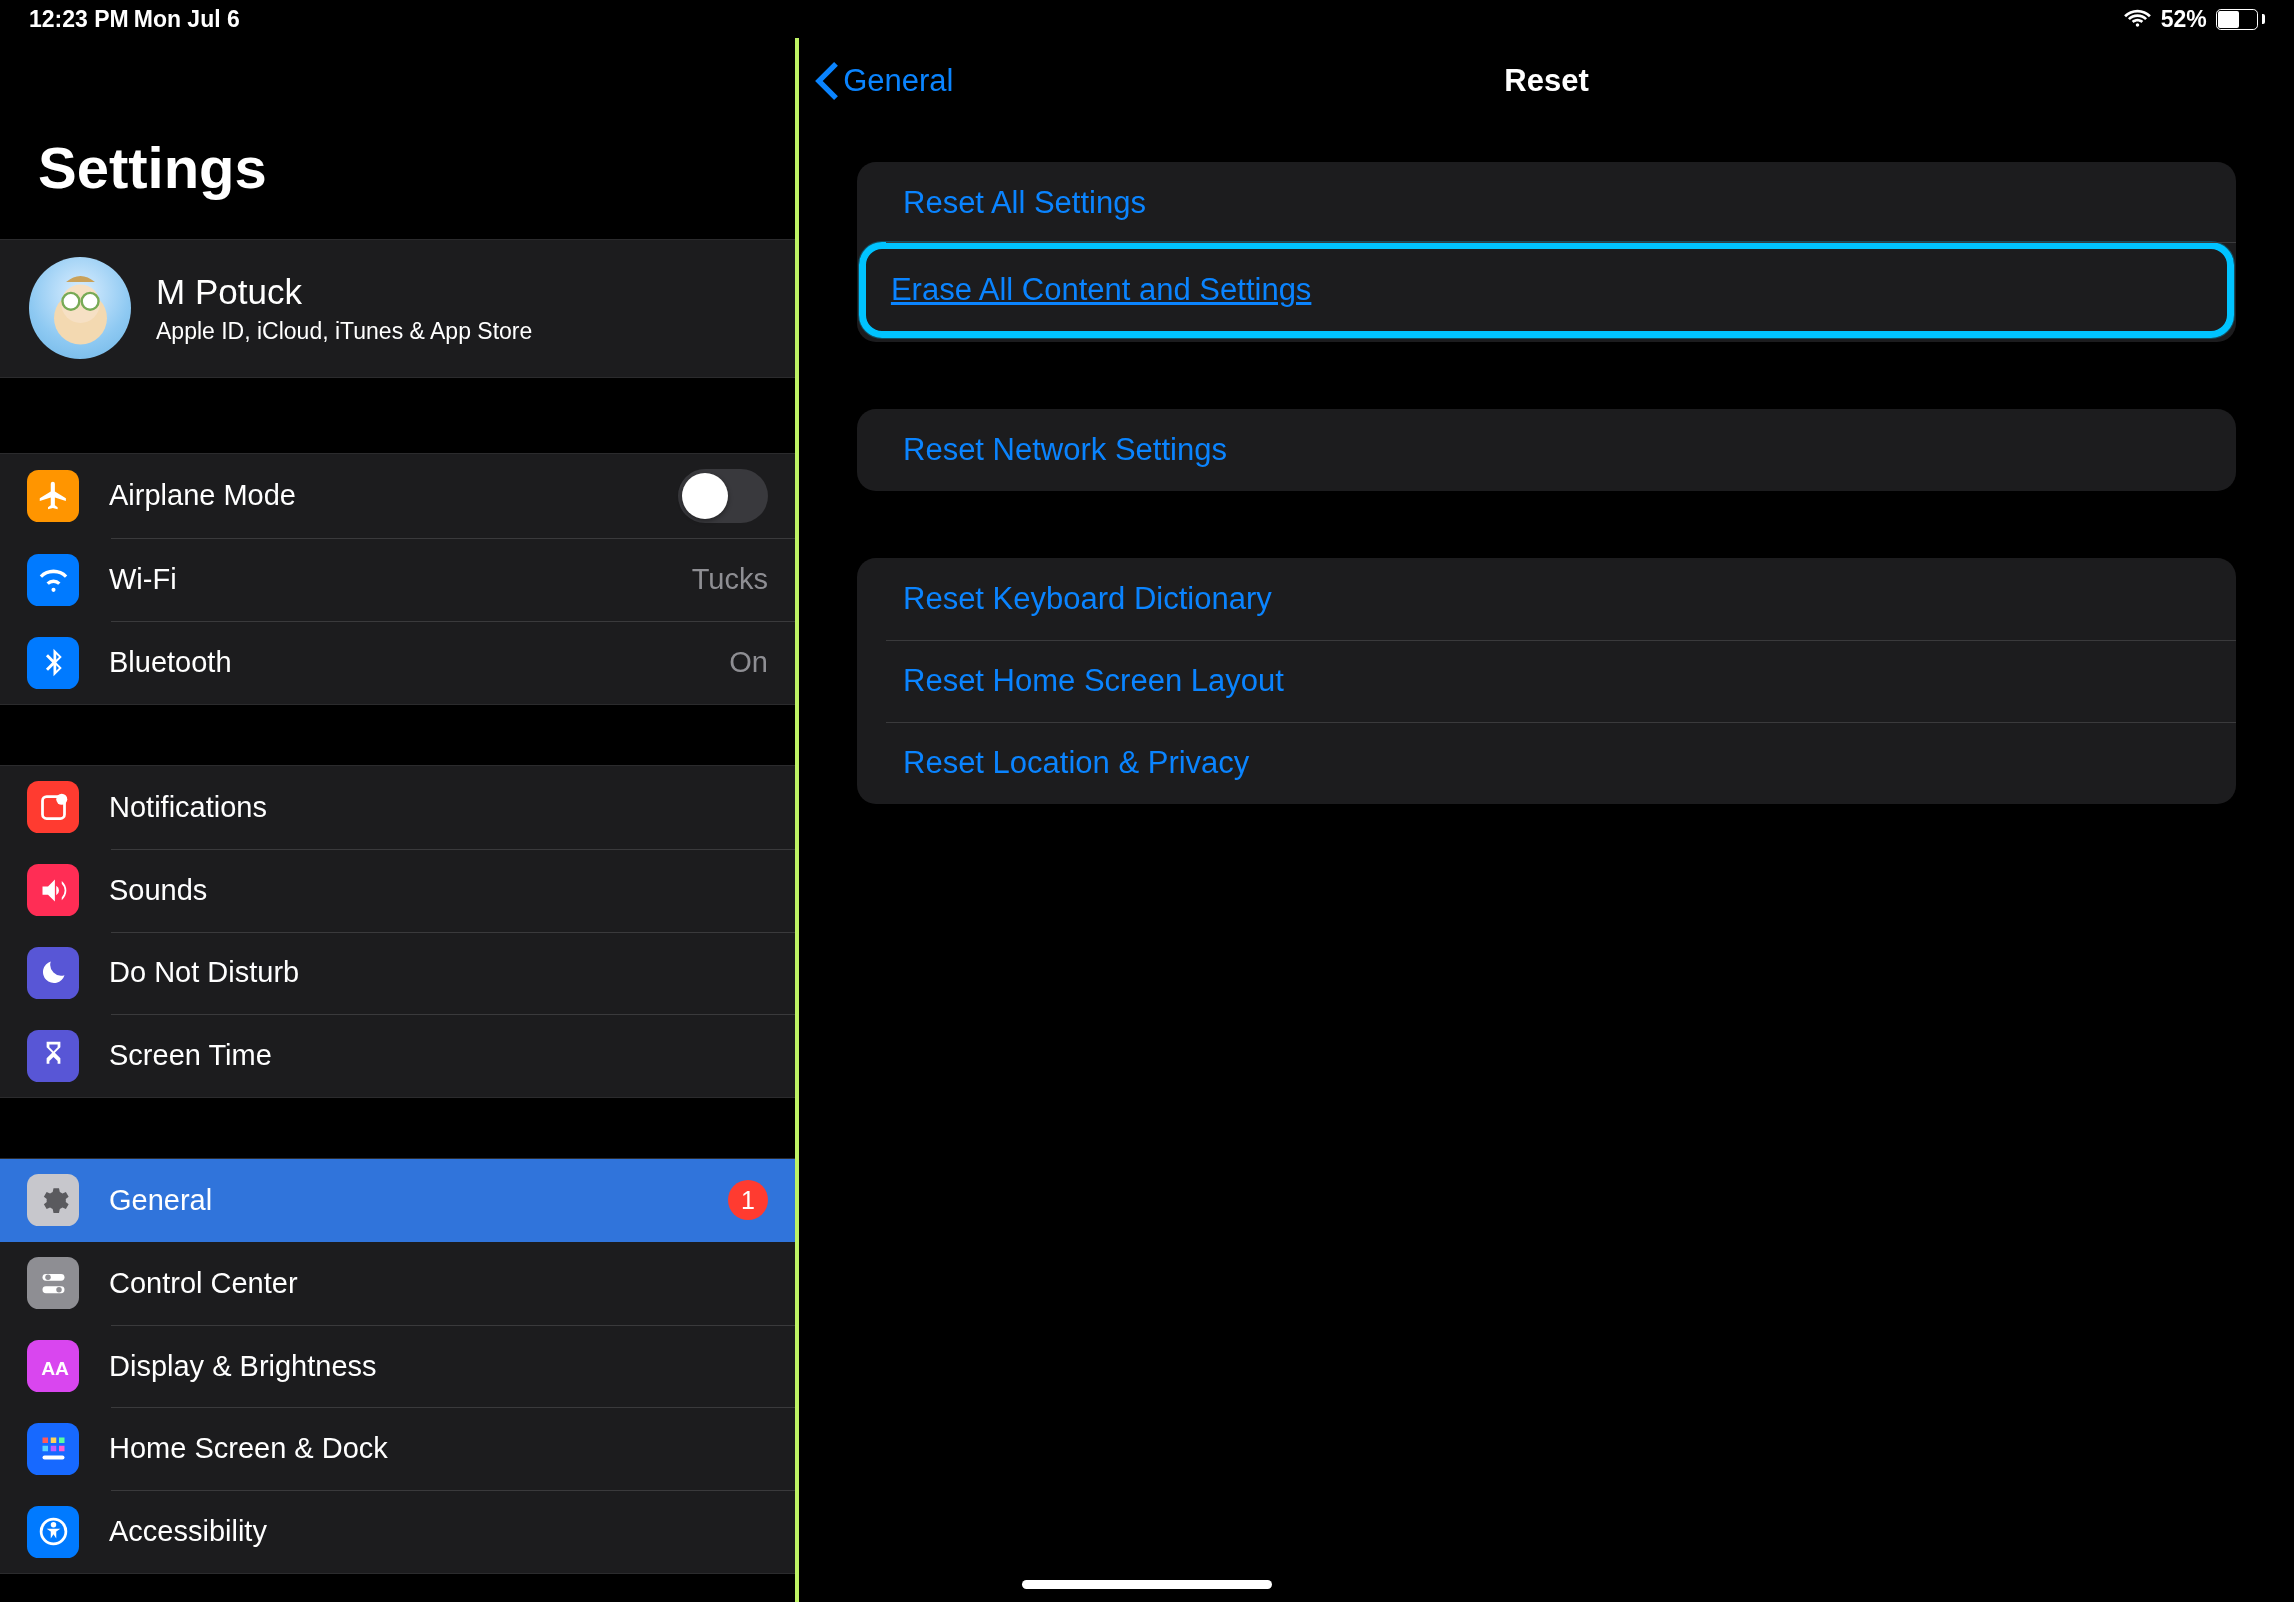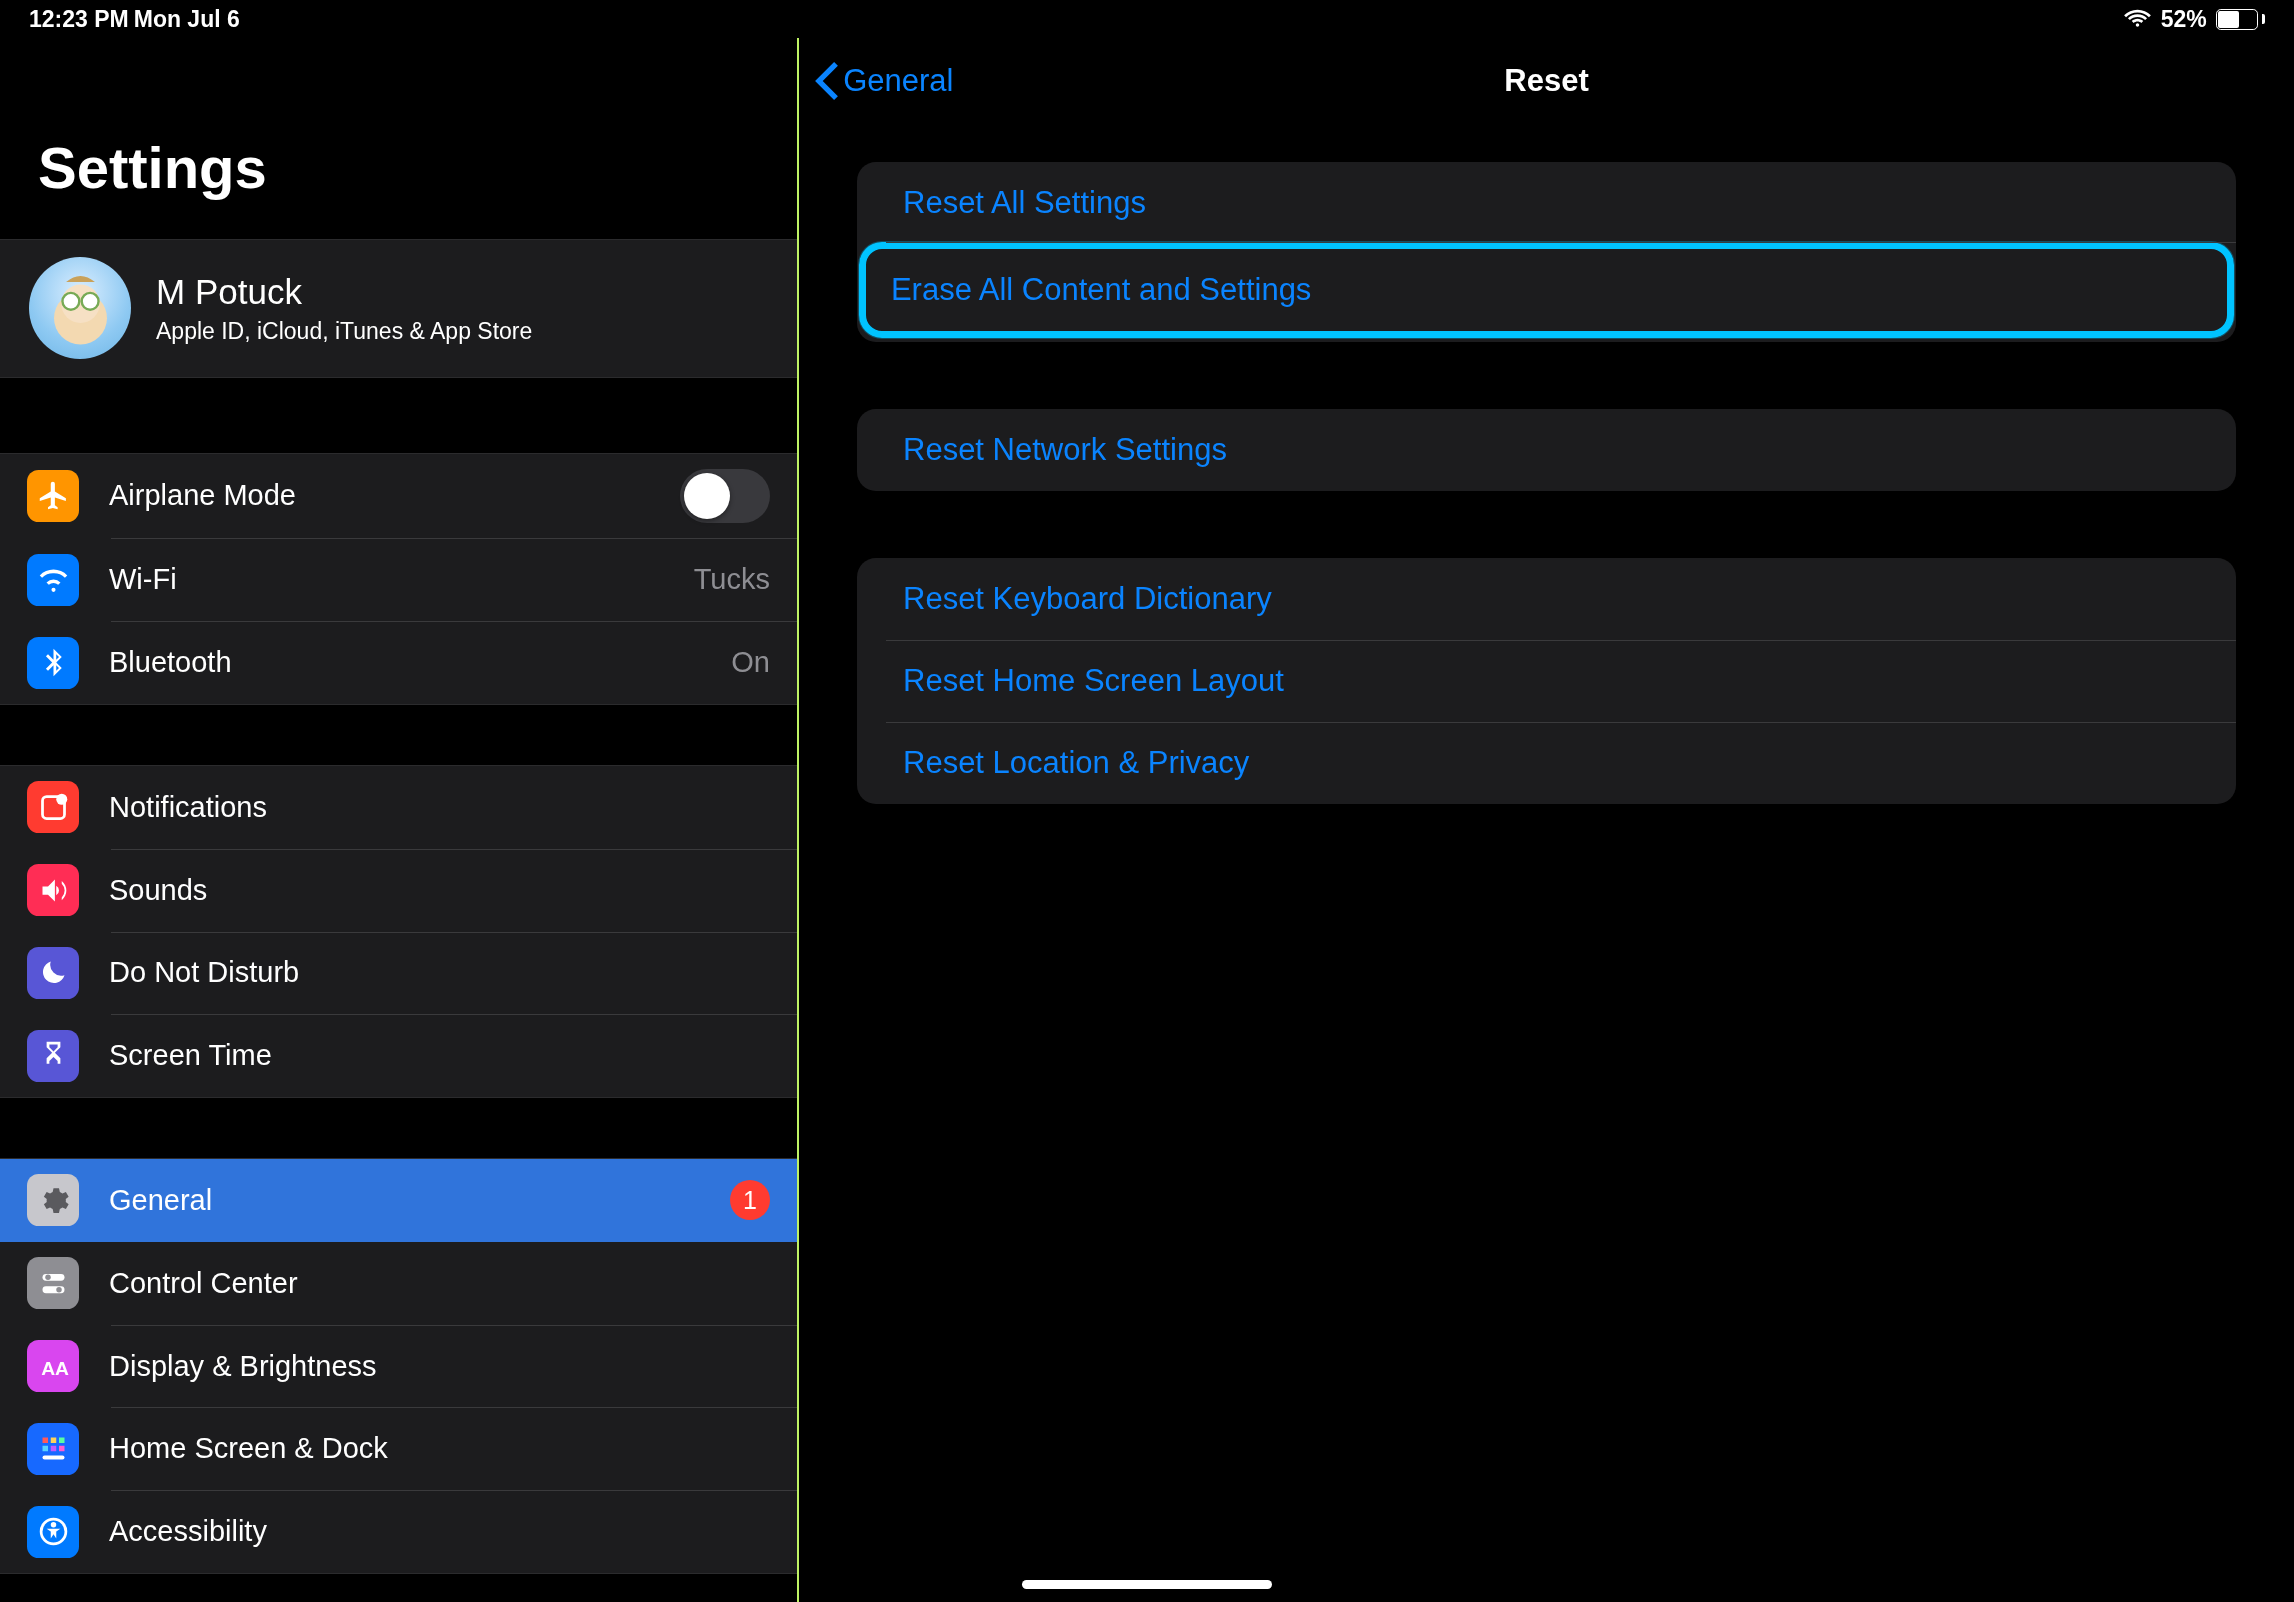--- a/index.html
+++ b/index.html
@@ -11,21 +11,21 @@
   .status-left { display: flex; gap: 5px; }
   .status-right { display: flex; align-items: center; gap: 9.6px; }
   .wifi-icon svg { width: 27px; height: 27px; fill: #fff; }
   .battery-wrap { display: flex; align-items: center; gap: 3.8px; }
   .battery-body { width: 42px; height: 21px; border: 1.9px solid #fff; border-radius: 4.8px; position: relative; }
   .battery-fill { position: absolute; left: 1px; top: 1px; bottom: 1px; width: 52%; background: #fff; border-radius: 1.9px; }
   .battery-tip { width: 2.9px; height: 9.6px; background: #fff; border-radius: 0 1.9px 1.9px 0; }
 
   
   .columns { flex: 1; display: flex; min-height: 0; }
-  .sidebar { width: 799px; background: #000; border-right: 2px solid #bef264; display: flex; flex-direction: column; }
+  .sidebar { width: 799px; background: #000; border-right: 4px solid #bef264; display: flex; flex-direction: column; }
   .detail { flex: 1; background: #000; display: flex; flex-direction: column; }
 
   
   .sidebar-title { font-size: 58px; font-weight: 700; padding: 96px 0 38px 38px; }
 
   
   .account-row { display: flex; align-items: center; gap: 25px; padding: 17.3px 29px; background: #1c1c1e; border-top: 1px solid #2b2b2d; border-bottom: 1px solid #2b2b2d;}
   .avatar { width: 102px; height: 102px; border-radius: 50%; background: radial-gradient(circle at 50% 35%, #dbeeff 0%, #8ec9f2 60%, #6cb5e6 100%); display:flex; align-items:center; justify-content:center; overflow:hidden;}
   .avatar svg{width:77px;height:77px;}
   .account-text .name { font-size: 35px; font-weight: 400; }
@@ -59,21 +59,21 @@
   .detail-nav { height: 86px; display: flex; align-items: center; position: relative; }
   .back-btn { display: flex; align-items: center; gap: 3.8px; padding-left: 15.4px; color: #0a84ff; font-size: 31px; cursor:pointer;}
   .back-btn svg { width: 25px; height: 38px; fill: #0a84ff; }
   .detail-title { position: absolute; left: 50%; transform: translateX(-50%); font-size: 31px; font-weight: 600; }
 
   .detail-body { padding: 38px 58px 0 58px; }
   .dgroup { background: #1c1c1e; border-radius: 19px; overflow: hidden; margin-bottom: 67px; }
   .drow { padding: 23px 46px; font-size: 31px; color: #0a84ff; position: relative; cursor:pointer;}
   .drow + .drow::before { content: ""; position: absolute; left: 29px; right: 0; top: 0; height: 1px; background: #3a3a3c; }
   .drow.highlight-wrap{padding:0;}
-  .highlight-ring { border: 7.7px solid #00c3ff; border-radius: 23px; margin: -1.9px 1.9px 3.8px 1.9px; padding: 23px 25px; font-size: 31px; color: #0a84ff; box-shadow: 0 0 0 1px rgba(0,195,255,.3);}
+  .highlight-ring { border: 7.7px solid #00c3ff; border-radius: 23px; margin: -1.9px 1.9px 3.8px 1.9px; padding: 23px 25px; font-size: 31px; color: #0a84ff; box-shadow: 0 0 0 1px rgba(0,195,255,.3); text-decoration: underline;}
   .dgroup.first .drow:first-child{border-top-left-radius:19px;border-top-right-radius:19px;}
 
   
   .home-indicator{position:absolute;bottom:13.4px;left:50%;transform:translateX(-50%);width:250px;height:8.6px;background:#fff;border-radius:4.8px;}
 </style>
 </head>
 <body>
 
 <div class="screen">
 

